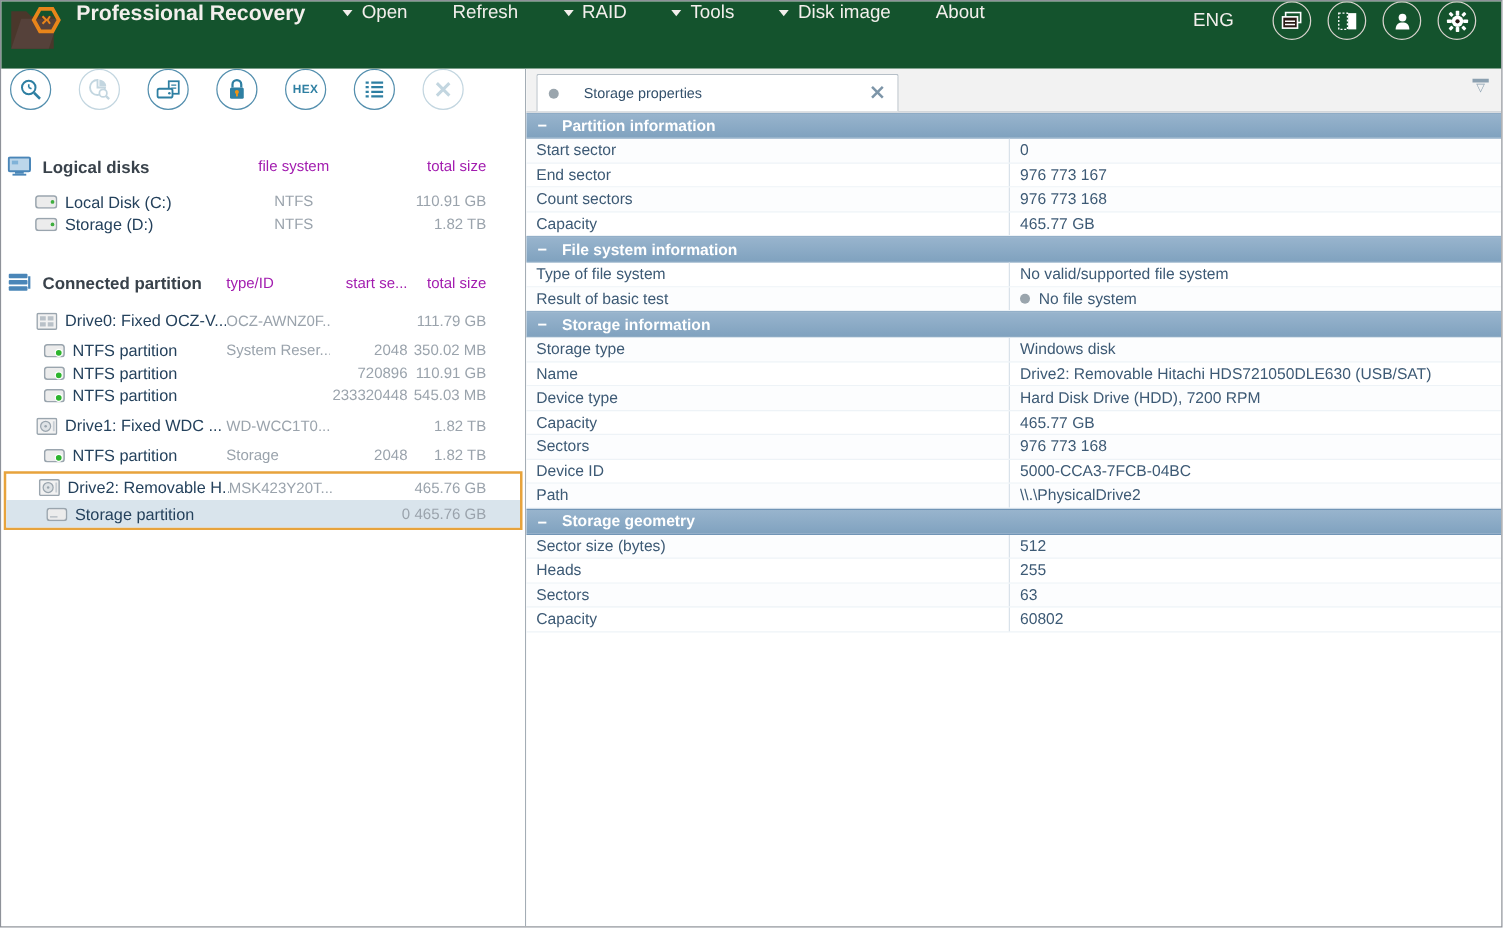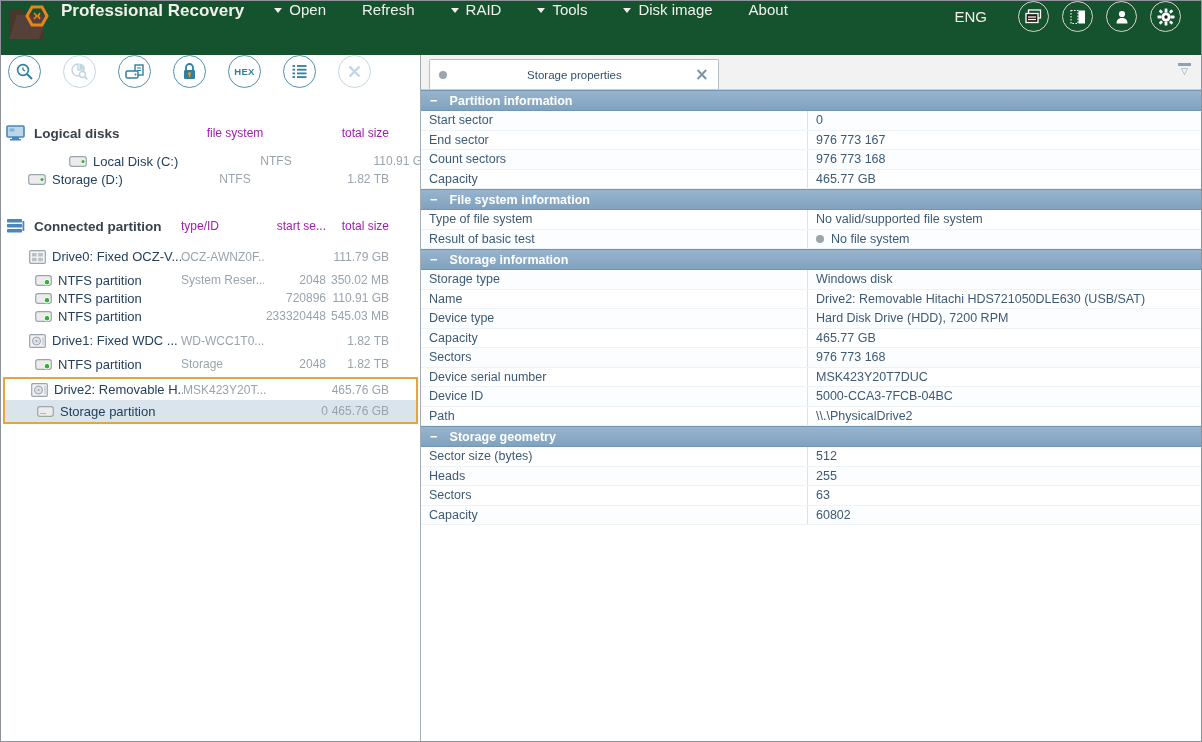--- a/index.html
+++ b/index.html
@@ -78,21 +78,21 @@
   .ticon { flex:0 0 auto; display:block; }
 
   
   .tabbar { height:35px; background:#f2f2f2; display:flex; align-items:flex-end; border-bottom:1px solid #c9ced3; position:relative; }
   .tab {
     margin-left:8px; width:290px; height:30px; background:#fff;
     border:1px solid #b6bfc7; border-bottom:none; border-radius:2px 2px 0 0;
     display:flex; align-items:center; padding:0 9px; cursor:pointer;
   }
   .tab-dot { width:8px; height:8px; border-radius:50%; background:#9aa5ad; flex:0 0 auto; }
-  .tab-label { font-size:11.5px; color:#33506b; margin-left:7px; flex:1;text-align:center; }
+  .tab-label { font-size:11.5px; color:#33506b; margin-left:20px; flex:1; }
   .tab-close { color:#7d95a8; font-size:17px; line-height:1; cursor:pointer; font-weight:bold; font-family:"DejaVu Sans", sans-serif; }
   .tab-menu { position:absolute; right:10px; top:8px; display:flex; flex-direction:column; align-items:center; cursor:pointer; }
   .tab-menu .bar { width:13px; height:3px; background:#8ba0b0; margin-bottom:1px; }
   .tab-menu .tri { color:#8ba0b0; font-size:9px; line-height:8px; font-family:"DejaVu Sans", sans-serif; }
 
   
   .props { flex:1; overflow:hidden; }
   .psec-header {
     height:21px; background:linear-gradient(#98b4cd, #80a2bf);
     border-top:1px solid #7195b6; border-bottom:1px solid #7195b6;
@@ -256,21 +256,21 @@
             <rect x="3.5" y="3.5" width="5" height="3" fill="#7fb2d8"></rect>
             <rect x="6" y="12" width="7" height="2" fill="#4a86b8"></rect>
             <rect x="4" y="14" width="11" height="1.5" fill="#4a86b8"></rect>
           </svg>
           <span>Logical disks</span>
         </div>
         <div class="col-head center">file system</div>
         <div class="col-head right">total size</div>
       </div>
 
-      <div class="trow logical" style="margin-top:8px;padding-left:41px;">
+      <div class="trow logical" style="margin-top:8px;">
         <div class="name-cell">
           <span class="ind-c"></span>
           <svg class="ticon" width="18" height="11" viewBox="0 0 18 11">
             <rect x="0.7" y="0.7" width="16.6" height="9.6" rx="2.2" fill="#ececec" stroke="#9aa5ae" stroke-width="1.2"></rect>
             <rect x="12.5" y="4" width="3" height="3" rx="1.5" fill="#3fae3f"></rect>
           </svg>
           <span class="name-text">Local Disk (C:)</span>
         </div>
         <div class="tcell center">NTFS</div>
         <div class="tcell right">110.91 GB</div>
@@ -496,24 +496,20 @@
       </div>
       <div class="prow">
         <div class="plabel">Capacity</div>
         <div class="pvalue">465.77 GB</div>
       </div>
       <div class="prow">
         <div class="plabel">Sectors</div>
         <div class="pvalue">976 773 168</div>
       </div>
       <div class="prow">
-        <div class="plabel">Device serial number</div>
-        <div class="pvalue">MSK423Y20T7DUC</div>
-      </div>
-      <div class="prow">
         <div class="plabel">Device ID</div>
         <div class="pvalue">5000-CCA3-7FCB-04BC</div>
       </div>
       <div class="prow">
         <div class="plabel">Path</div>
         <div class="pvalue">\\.\PhysicalDrive2</div>
       </div>
 
       <div class="psec-header">
         <span class="minus">−</span>

